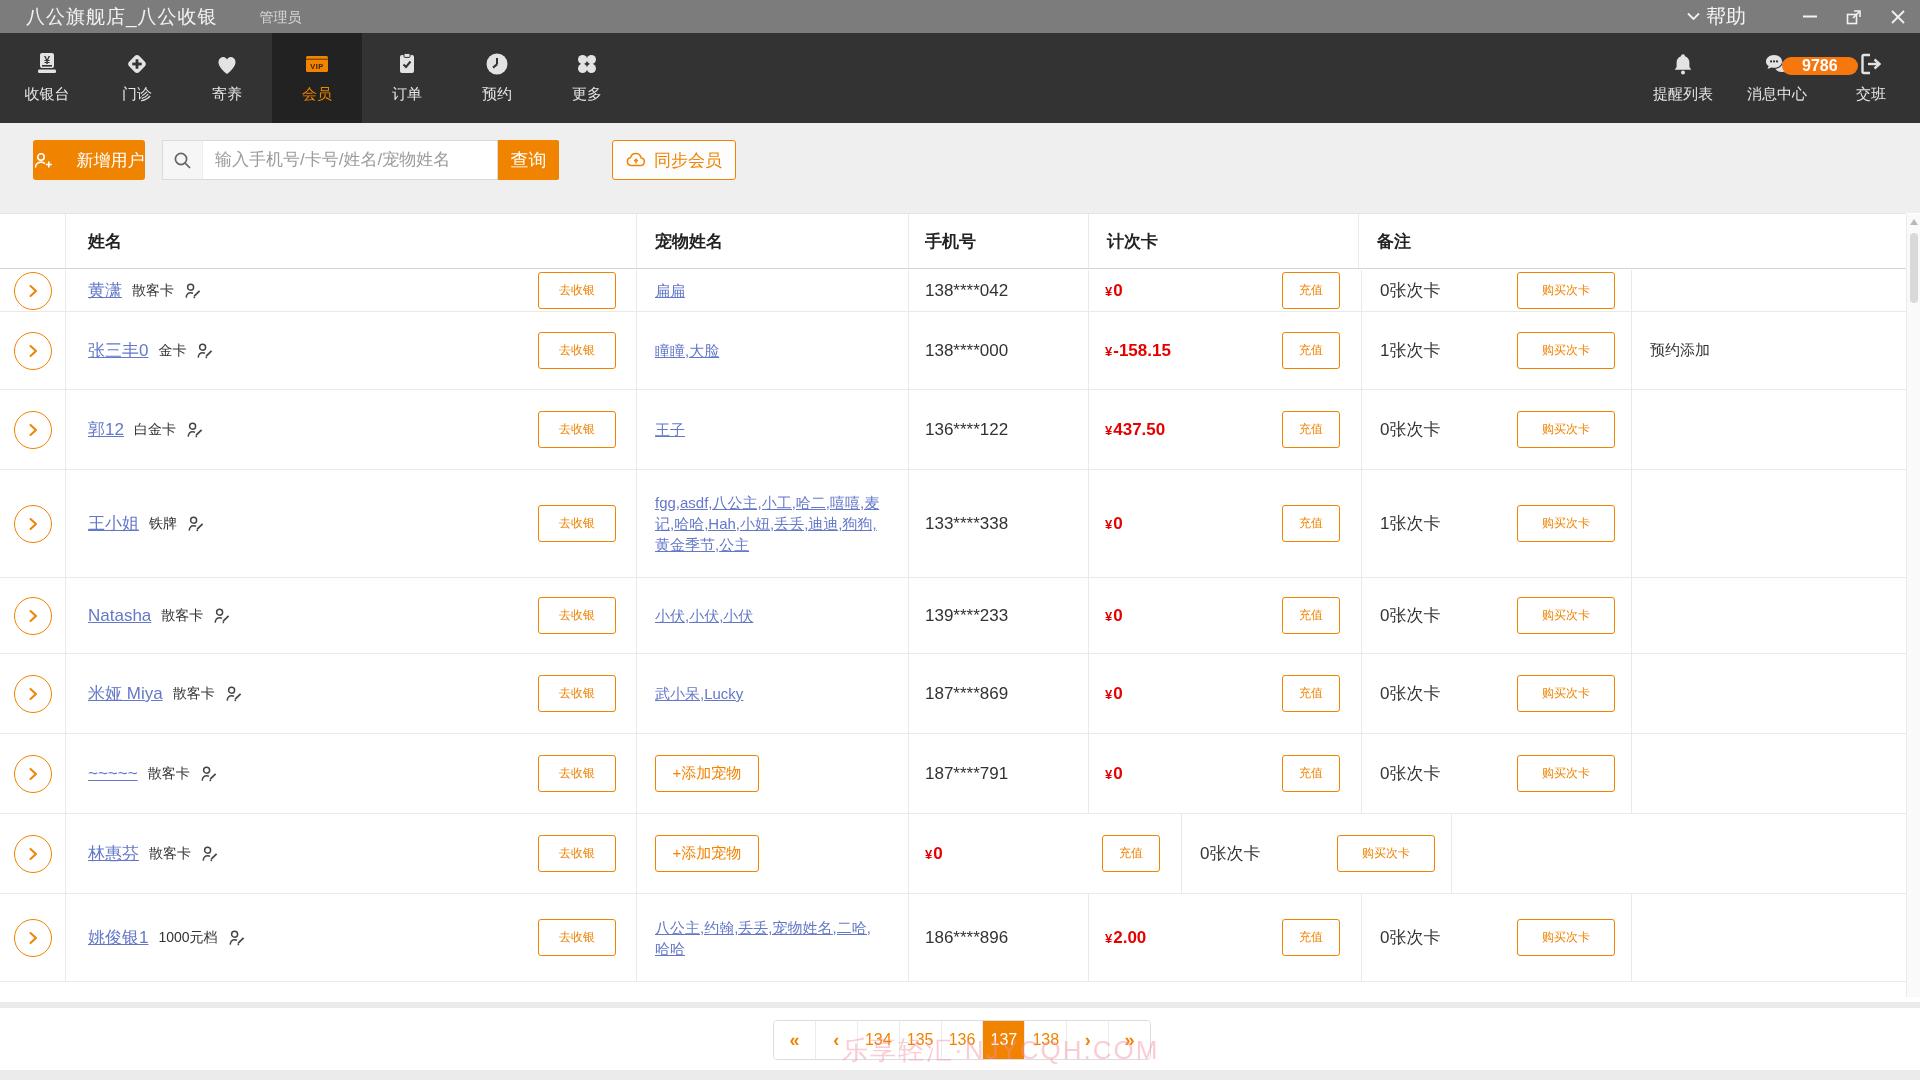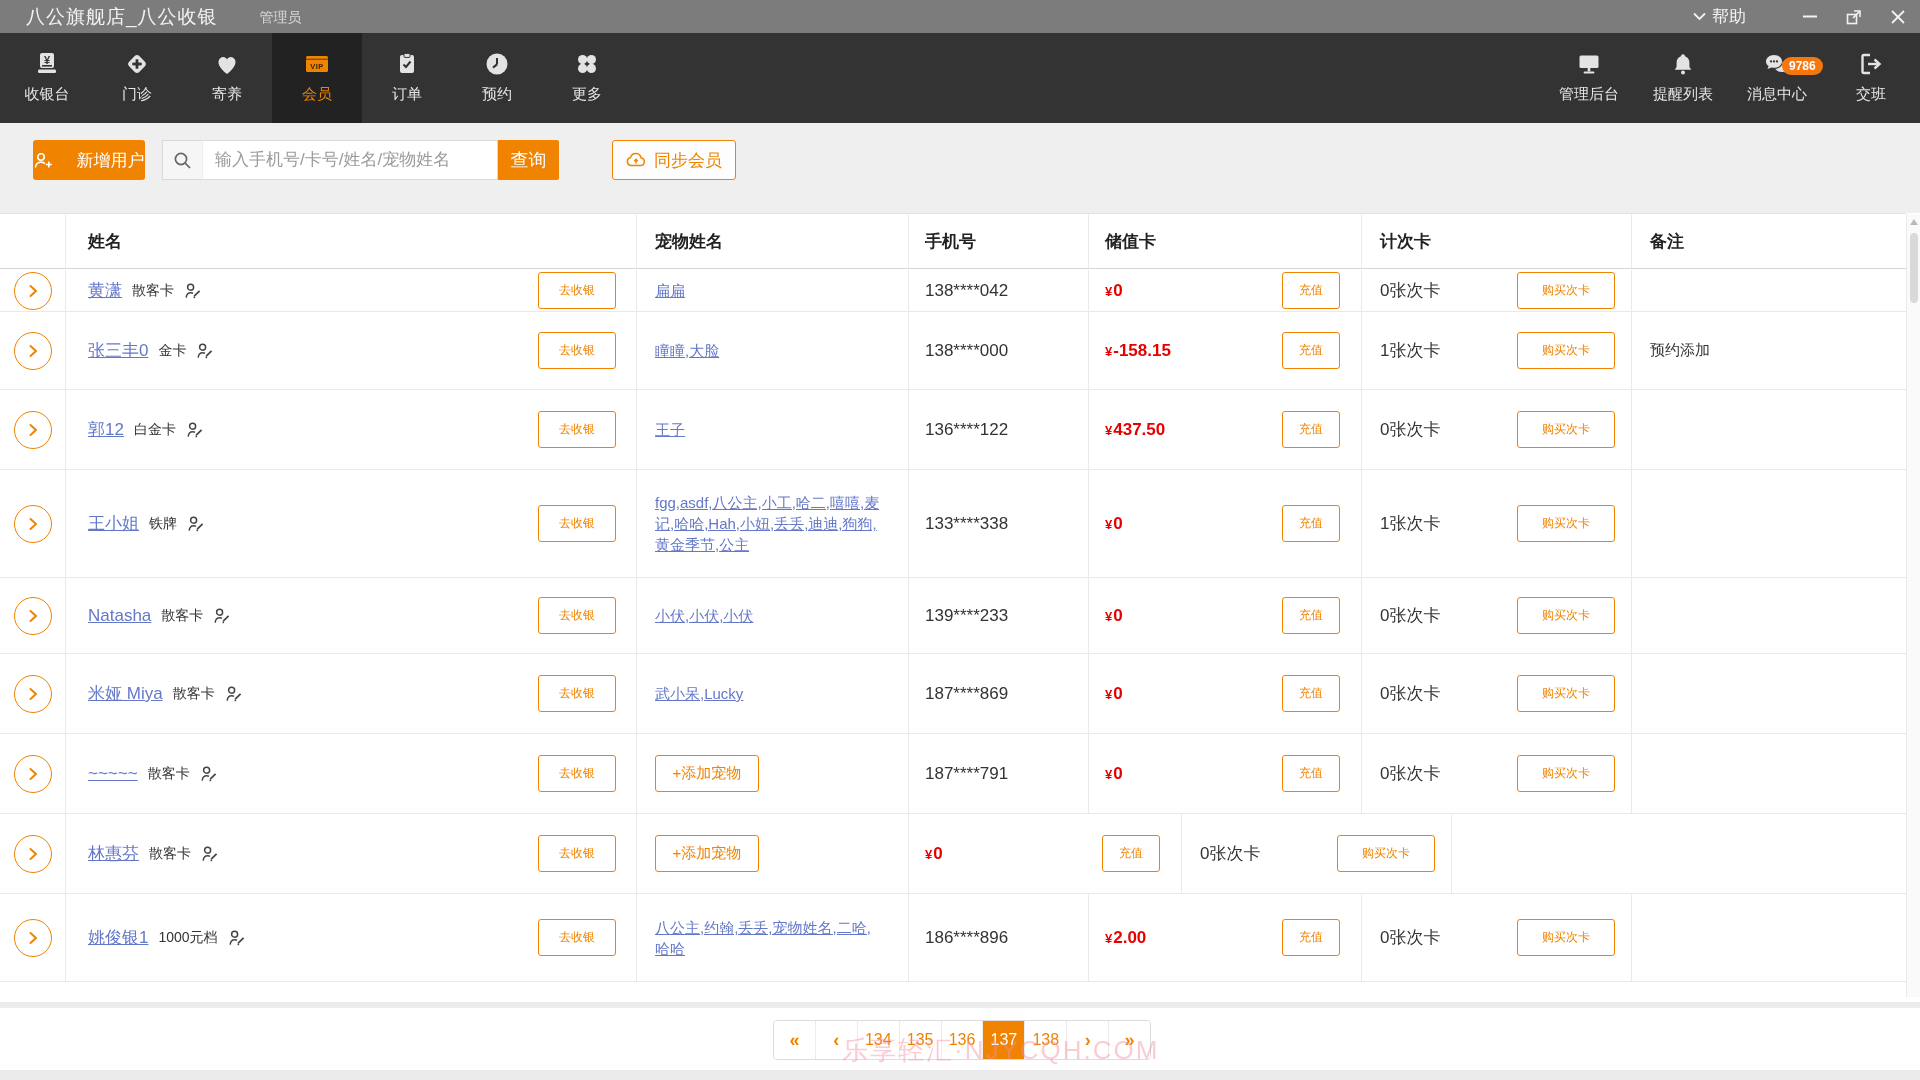--- a/index.html
+++ b/index.html
@@ -10,35 +10,35 @@
   *{margin:0;padding:0;box-sizing:border-box;}
   html,body{width:1920px;height:1080px;}
   body{font-family:"Liberation Sans","DejaVu Sans",sans-serif;overflow:hidden;background:#fff;}
   .screen{position:relative;width:1920px;height:1080px;background:#fff;overflow:hidden;}
 
   
   .titlebar{position:absolute;top:0;left:0;width:1920px;height:33px;background:#7c7c7c;display:flex;align-items:center;padding-left:26px;gap:32px;}
   .titlebar .title{font-size:19px;color:#f2f2f2;letter-spacing:1px;}
   .titlebar .role{font-size:14px;color:#d8d8d8;margin-left:10px;margin-top:3px;}
   .win-controls{margin-left:auto;display:flex;align-items:center;height:100%;}
-  .help-group{display:flex;align-items:center;gap:6px;color:#f2f2f2;font-size:17px;margin-right:42px;cursor:default;}
+  .help-group{display:flex;align-items:center;gap:6px;color:#f2f2f2;font-size:20px;margin-right:42px;cursor:default;}
   .win-btn{width:44px;height:33px;display:flex;align-items:center;justify-content:center;color:#f2f2f2;}
   .win-btn svg{display:block;}
 
   
   .navbar{position:absolute;top:33px;left:0;width:1920px;height:90px;background:#333333;display:flex;}
   .nav-left{display:flex;padding-left:2px;}
   .nav-item{width:90px;height:90px;display:flex;flex-direction:column;align-items:center;}
   .nav-item .nico{margin-top:16px;height:30px;display:flex;align-items:center;justify-content:center;}
   .nav-item .nlabel{margin-top:6px;font-size:15px;color:#e6e6e6;}
   .nav-item.active{background:#222222;}
   .nav-item.active .nlabel{color:var(--accent);}
   .nav-right{margin-left:auto;display:flex;padding-right:2px;}
   .nav-right .nav-item{width:94px;position:relative;}
-  .badge{position:absolute;top:24px;left:52px;background:#f7770f;color:#fff;font-size:12px;font-weight:bold;padding:2px 7px;border-radius:9px;line-height:14px;}
+  .badge{position:absolute;top:24px;left:52px;background:#f7770f;color:#fff;font-size:16px;font-weight:bold;padding:2px 20px;border-radius:9px;line-height:14px;}
 
   
   .toolbar{position:absolute;top:123px;left:0;width:1920px;height:90px;background:#efefef;}
   .btn-adduser{position:absolute;left:33px;top:17px;width:112px;height:40px;background:var(--accent);border:none;border-radius:3px;color:#fff;font-size:17px;display:flex;align-items:center;justify-content:center;gap:24px;cursor:pointer;font-family:inherit;}
   .search-group{position:absolute;left:162px;top:17px;height:40px;display:flex;}
   .search-iconbox{width:40px;height:40px;background:#f6f6f6;border:1px solid #d9d9d9;border-right:none;border-radius:2px 0 0 2px;display:flex;align-items:center;justify-content:center;}
   .search-input{width:296px;height:40px;border:1px solid #d9d9d9;border-left:1px solid #eee;padding:0 12px;font-size:17px;color:#333;outline:none;font-family:inherit;}
   .search-input::placeholder{color:#9b9b9b;}
   .btn-query{width:61px;height:40px;background:var(--accent);color:#fff;border:none;font-size:18px;border-radius:0 2px 2px 0;cursor:pointer;font-family:inherit;}
   .btn-sync{position:absolute;left:612px;top:17px;width:124px;height:40px;background:#fdfdfd;border:1px solid var(--accent);color:var(--accent);border-radius:3px;font-size:17px;display:flex;align-items:center;justify-content:center;gap:8px;cursor:pointer;font-family:inherit;}
@@ -209,30 +209,20 @@
               <circle cx="18.4" cy="18.4" r="4.6" fill="#e3e3e3"></circle>
             </svg>
         </div>
         <div class="nlabel">更多</div>
       </div>
     </div>
     <div class="nav-right">
       <div class="nav-item">
         <div class="nico">
           <svg width="28" height="28" viewBox="0 0 28 28">
-              <rect x="4.5" y="5.5" width="19" height="12.5" rx="1.5" fill="#e3e3e3"></rect>
-              <rect x="12.7" y="18" width="2.6" height="3.4" fill="#e3e3e3"></rect>
-              <rect x="8.6" y="21.4" width="10.8" height="2" rx="1" fill="#e3e3e3"></rect>
-            </svg>
-        </div>
-        <div class="nlabel">管理后台</div>
-      </div>
-      <div class="nav-item">
-        <div class="nico">
-          <svg width="28" height="28" viewBox="0 0 28 28">
               <path d="M14 4.2c1.1 0 2 .9 2 2 2.9 1 4.4 3.3 4.4 6.2v4.6l1.9 2.8H5.7l1.9-2.8v-4.6c0-2.9 1.5-5.2 4.4-6.2 0-1.1.9-2 2-2z" fill="#e3e3e3"></path>
               <circle cx="14" cy="22.4" r="2" fill="#e3e3e3"></circle>
             </svg>
         </div>
         <div class="nlabel">提醒列表</div>
       </div>
       <div class="nav-item">
         <div class="nico">
           <svg width="30" height="28" viewBox="0 0 30 28">
               <path d="M12 5c4.4 0 8 2.9 8 6.4 0 3.6-3.6 6.4-8 6.4-.9 0-1.8-.1-2.6-.3L5.5 19l1.2-2.9C5 15 4 13.3 4 11.4 4 7.9 7.6 5 12 5z" fill="#e3e3e3"></path>
@@ -286,21 +276,20 @@
         </svg>
       <span>同步会员</span>
     </button>
   </div>
 
   <div class="thead">
     <div class="hcell col-arrow"></div>
     <div class="hcell col-name">姓名</div>
     <div class="hcell col-pets">宠物姓名</div>
     <div class="hcell col-phone">手机号</div>
-    <div class="hcell col-balance">储值卡</div>
     <div class="hcell col-count">计次卡</div>
     <div class="hcell col-note">备注</div>
   </div>
 
   <div class="tbody" id="tbody">
       <div class="trow" style="height: 42px;">
     <div class="cell col-arrow">
       <div class="arrow-wrap">
         <div class="arrow-circle">
           <svg width="12" height="14" viewBox="0 0 12 14">

